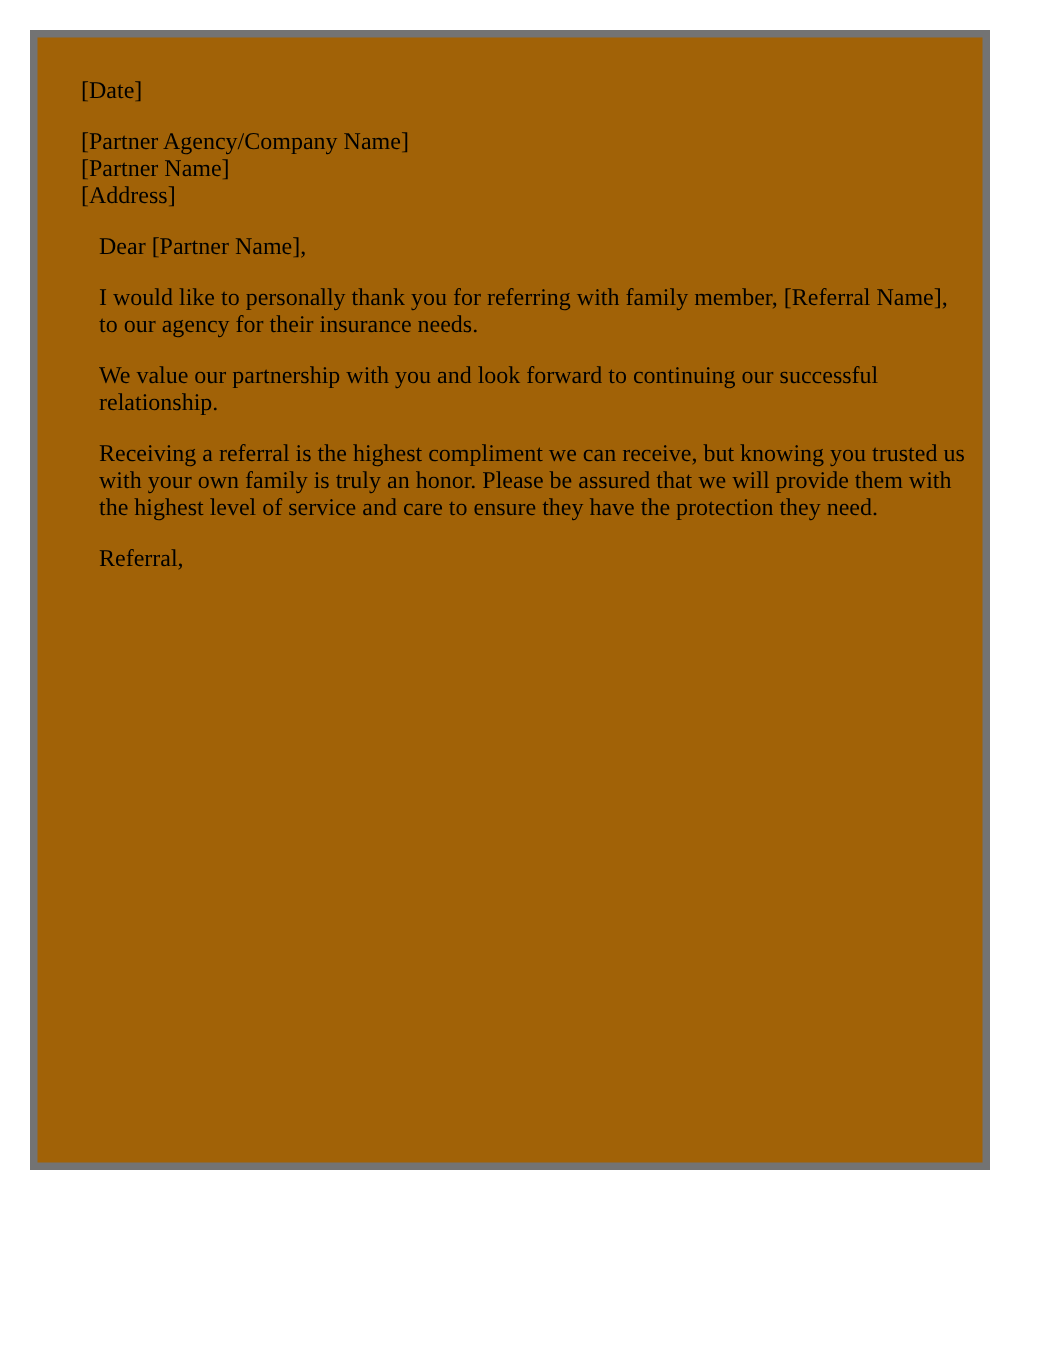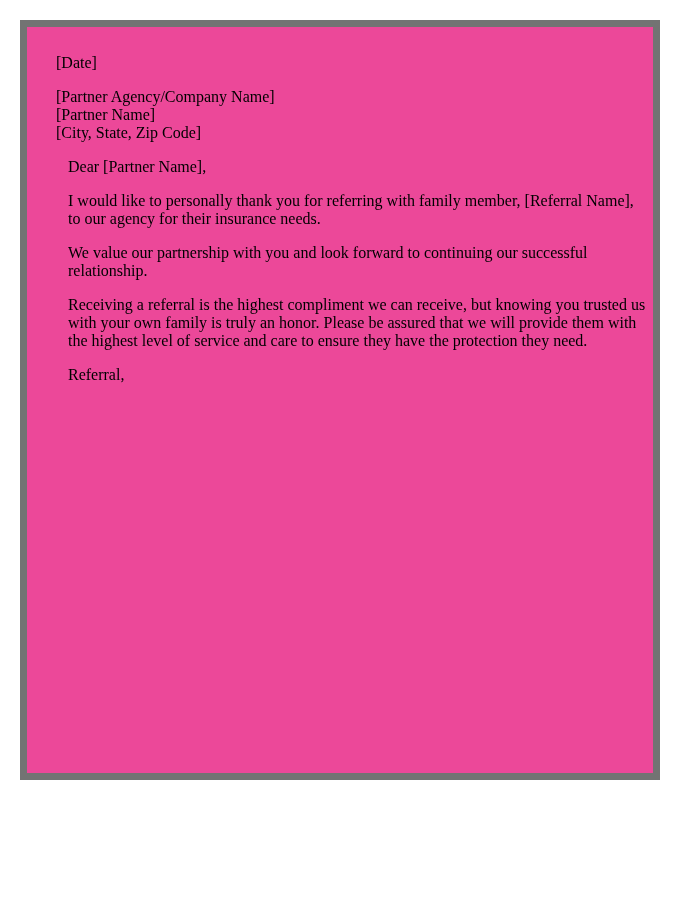--- a/index.html
+++ b/index.html
@@ -9,23 +9,23 @@
       width: 700px;
       height: 900px;
       overflow: hidden;
     }
     .page {
       position: absolute;
       left: 20px;
       top: 20px;
       width: 640px;
       height: 760px;
-      border: 7px solid #737373;
+      border: 5px solid #737373;
       box-sizing: border-box;
-      background: #ec4899;
+      background: #a16207;
     }
     .content {
       position: absolute;
       left: 29px;
       top: 27px;
       width: 590px;
       font-family: "Liberation Serif", "DejaVu Serif", serif;
       font-size: 16px;
       line-height: 18px;
       color: #000000;
@@ -46,21 +46,21 @@
 <div class="page">
   <div class="content">
 
     <div class="block">
       <span class="line">[Date]</span>
     </div>
 
     <div class="block">
       <span class="line">[Partner Agency/Company Name]</span>
       <span class="line">[Partner Name]</span>
-      <span class="line">[City, State, Zip Code]</span>
+      <span class="line">[Address]</span>
     </div>
 
     <p>Dear [Partner Name],</p>
 
     <p>I would like to personally thank you for referring with family member, [Referral Name], to our agency for their insurance needs.</p>
     <p>We value our partnership with you and look forward to continuing our successful relationship.</p>
     <p>Receiving a referral is the highest compliment we can receive, but knowing you trusted us with your own family is truly an honor. Please be assured that we will provide them with the highest level of service and care to ensure they have the protection they need.</p>
 
     <p>Referral,</p>
 

